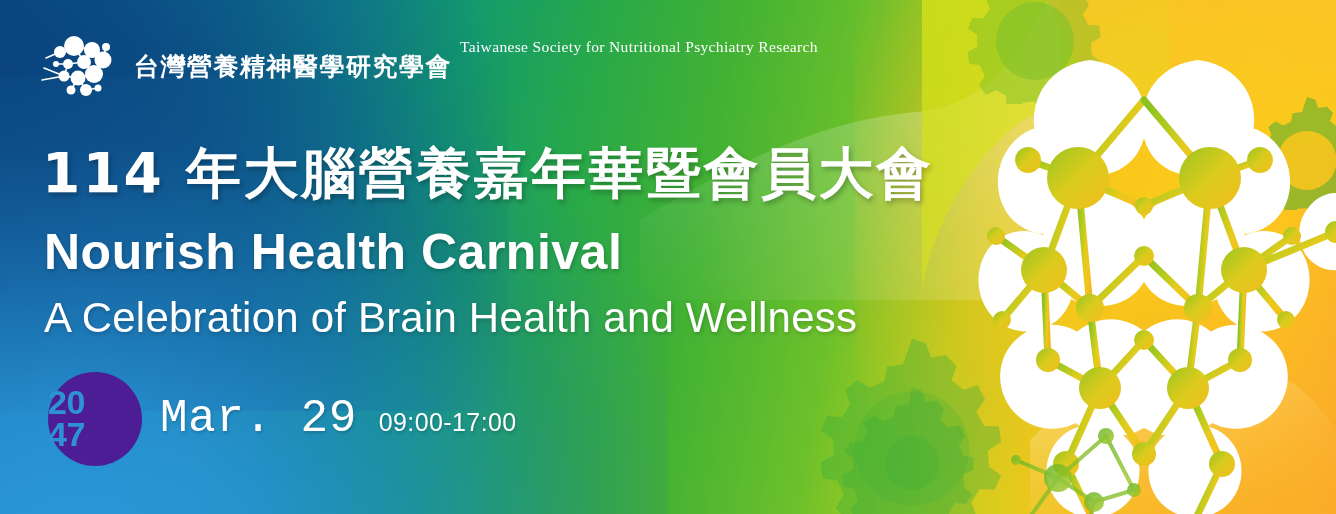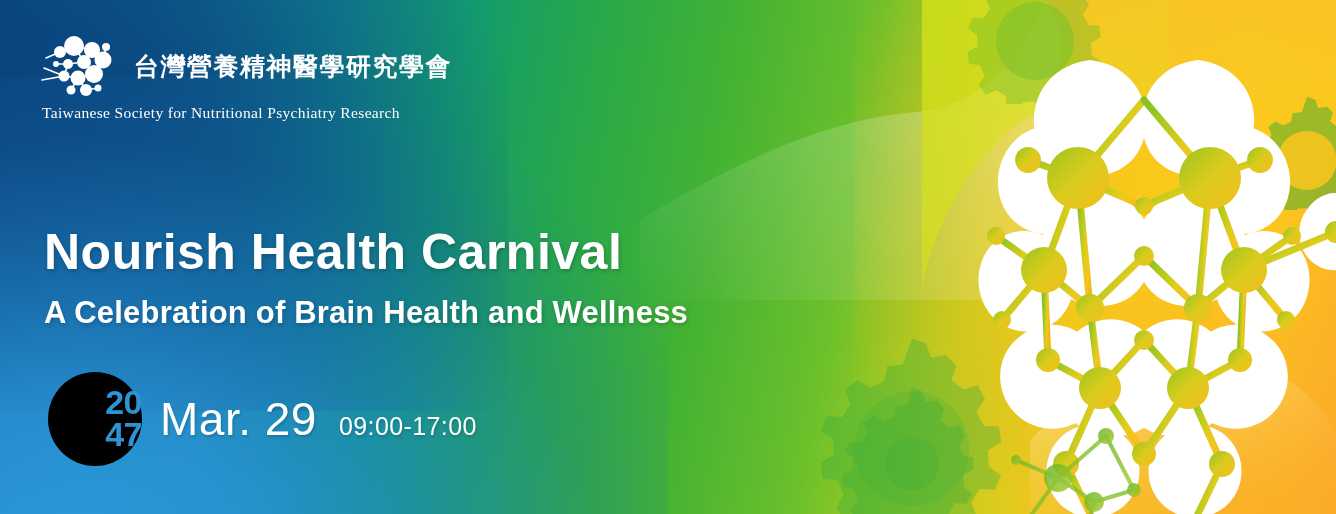--- a/index.html
+++ b/index.html
@@ -94,21 +94,21 @@
     width:176px; height:150px;
     pointer-events:none; opacity:.92;
   }
   .brain-small svg{display:block;width:100%;height:100%;}
 
   
   .content{position:absolute;inset:0;}
 
   .org-block{
     position:absolute; left:40px; top:34px;
-    display:flex; flex-direction:column; gap:0;
+    display:flex; flex-direction:row; gap:6px;
   }
   .org-row{display:flex;align-items:center;gap:8px;}
   .org-logo{width:86px;height:66px;flex:0 0 auto;}
   .org-logo svg{display:block;width:100%;height:100%;}
   .org-name-zh{
     color:#ffffff;
     font-size:25px;
     letter-spacing:1.5px;
     font-family:"DejaVu Sans","Liberation Sans",sans-serif;
     font-weight:600;
@@ -143,52 +143,53 @@
     font-size:50px;
     font-weight:700;
     letter-spacing:.5px;
     white-space:nowrap;
     line-height:1;
     text-shadow:1px 2px 4px rgba(0,0,0,.22);
   }
   .subtitle-en{
     position:absolute; left:44px; top:297px;
     color:#ffffff;
-    font-size:31px;
-    font-weight:700;
+    font-size:42px;
+    font-weight:400;
     letter-spacing:.2px;
     white-space:nowrap;
     line-height:1;
     text-shadow:1px 2px 4px rgba(0,0,0,.20);
   }
 
   .date-block{
     position:absolute; left:48px; top:372px;
     display:flex; align-items:center; gap:18px;
   }
   .year-badge{
     width:94px;height:94px;border-radius:50%;
-    background:#000000;
+    background:#4c1d95;
     display:flex;flex-direction:column;
-    align-items:flex-end;justify-content:center;
+    align-items:flex-start;justify-content:center;
     flex:0 0 auto;
     line-height:.93;
   }
   .year-badge span{
     color:#2e93d2;
     font-size:34px;
     font-weight:700;
     letter-spacing:-.5px;
   }
   .date-right{display:flex;flex-direction:column;gap:2px;}
   .date-line1{display:flex;align-items:baseline;gap:22px;}
   .date-md{
     color:#ffffff;font-size:46px;font-weight:500;
     letter-spacing:.5px;line-height:1;
     text-shadow:1px 2px 3px rgba(0,0,0,.18);
+    font-family:Liberation Mono, monospace;
   }
   .date-time{
     color:#ffffff;font-size:25px;font-weight:400;
     letter-spacing:.4px;line-height:1;
     text-shadow:1px 2px 3px rgba(0,0,0,.18);
   }
   .venue{
     color:#ffffff;font-size:31px;font-weight:600;
     letter-spacing:1px;line-height:1.18;
     font-family:"DejaVu Sans","Liberation Sans",sans-serif;
@@ -481,20 +482,21 @@
               <line x1="63" y1="26" x2="66" y2="13"></line>
               <line x1="54" y1="40" x2="63" y2="26"></line>
             </g>
           </svg>
         </div>
         <div class="org-name-zh">台灣營養精神醫學研究學會</div>
       </div>
       <div class="org-name-en">Taiwanese Society for Nutritional Psychiatry Research</div>
     </div>
 
+    <div class="title-zh">114 年大腦營養嘉年華暨會員大會</div>
 
     <div class="title-en">Nourish Health Carnival</div>
 
     <div class="subtitle-en">A Celebration of Brain Health and Wellness</div>
 
     <div class="date-block">
       <div class="year-badge">
         <span>20</span>
         <span>47</span>
       </div>

